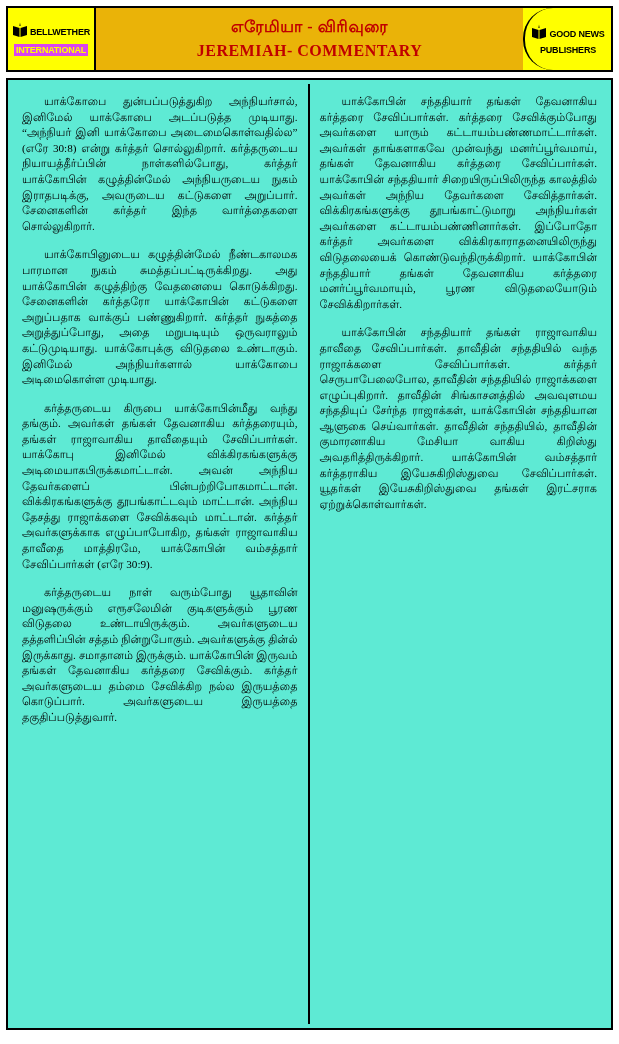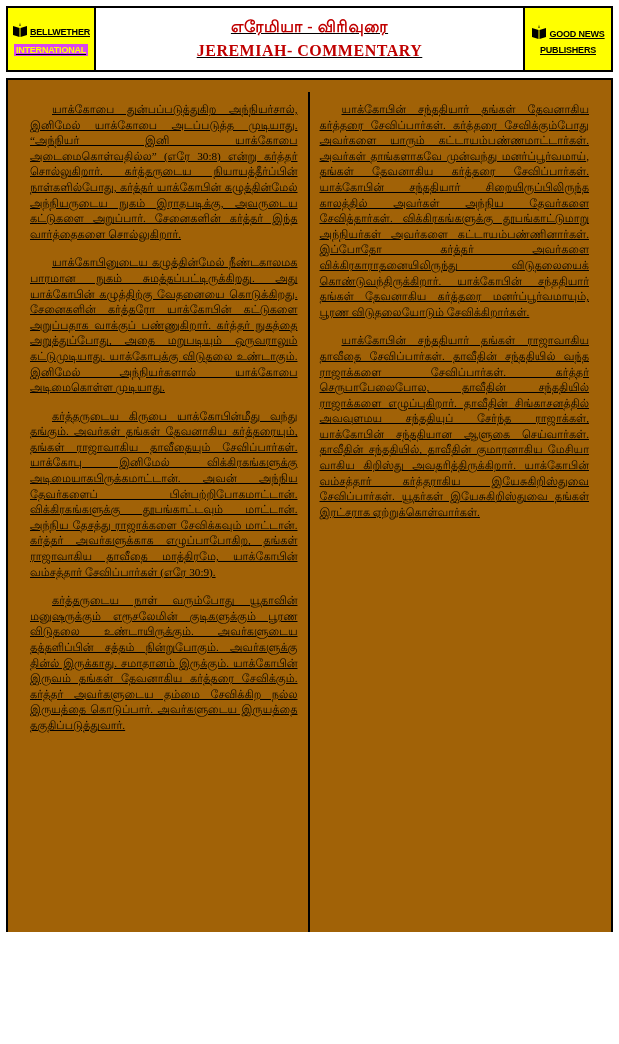--- a/index.html
+++ b/index.html
@@ -5,26 +5,25 @@
   html, body {
     margin: 0;
     padding: 0;
     background: #ffffff;
   }
   body {
     font-family: "Liberation Serif", serif;
   }
   .page {
     width: 619px;
-    height: 932px;
+    height: 1044px;
     box-sizing: border-box;
     background: #ffffff;
     position: relative;
     padding: 6px;
-    text-decoration: underline;
   }
   
   .header {
     display: flex;
     align-items: stretch;
     border: 2px solid #000;
     background: #ffff00;
     height: 66px;
     box-sizing: border-box;
   }
@@ -36,20 +35,21 @@
     display: flex;
     flex-direction: column;
     align-items: center;
     justify-content: center;
     padding: 2px 1px;
     box-sizing: border-box;
   }
   .logo-box.right {
     border-right: none;
     border-left: 2px solid #000;
+    border-radius: 30px;
   }
   .logo-row {
     display: flex;
     align-items: center;
     justify-content: center;
     width: 100%;
   }
   .logo-mark {
     flex: 0 0 auto;
     margin-right: 2px;
@@ -79,46 +79,46 @@
     color: #000;
     padding: 0;
     margin-top: 1px;
   }
   .header-title {
     flex: 1 1 auto;
     display: flex;
     flex-direction: column;
     align-items: center;
     justify-content: center;
-    background: #ffffff;
+    background: #eab308;
   }
   .title-tamil {
     font-family: "Liberation Serif", serif;
     font-size: 16px;
     font-weight: bold;
     color: #c00000;
     letter-spacing: 0.5px;
     margin-bottom: 4px;
   }
   .title-english {
     font-family: "Liberation Serif", serif;
     font-size: 16px;
     font-weight: bold;
     color: #c00000;
     letter-spacing: 0.5px;
   }
   
   .body-frame {
     margin-top: 6px;
     border: 2px solid #000;
-    background: #a16207;
+    background: #5eead4;
     height: 952px;
     box-sizing: border-box;
     display: flex;
-    padding: 12px;
+    padding: 4px;
   }
   .column {
     flex: 1 1 50%;
     box-sizing: border-box;
     padding: 10px 10px 8px 10px;
     overflow: hidden;
   }
   .column.left {
     border-right: 2px solid #000;
   }

